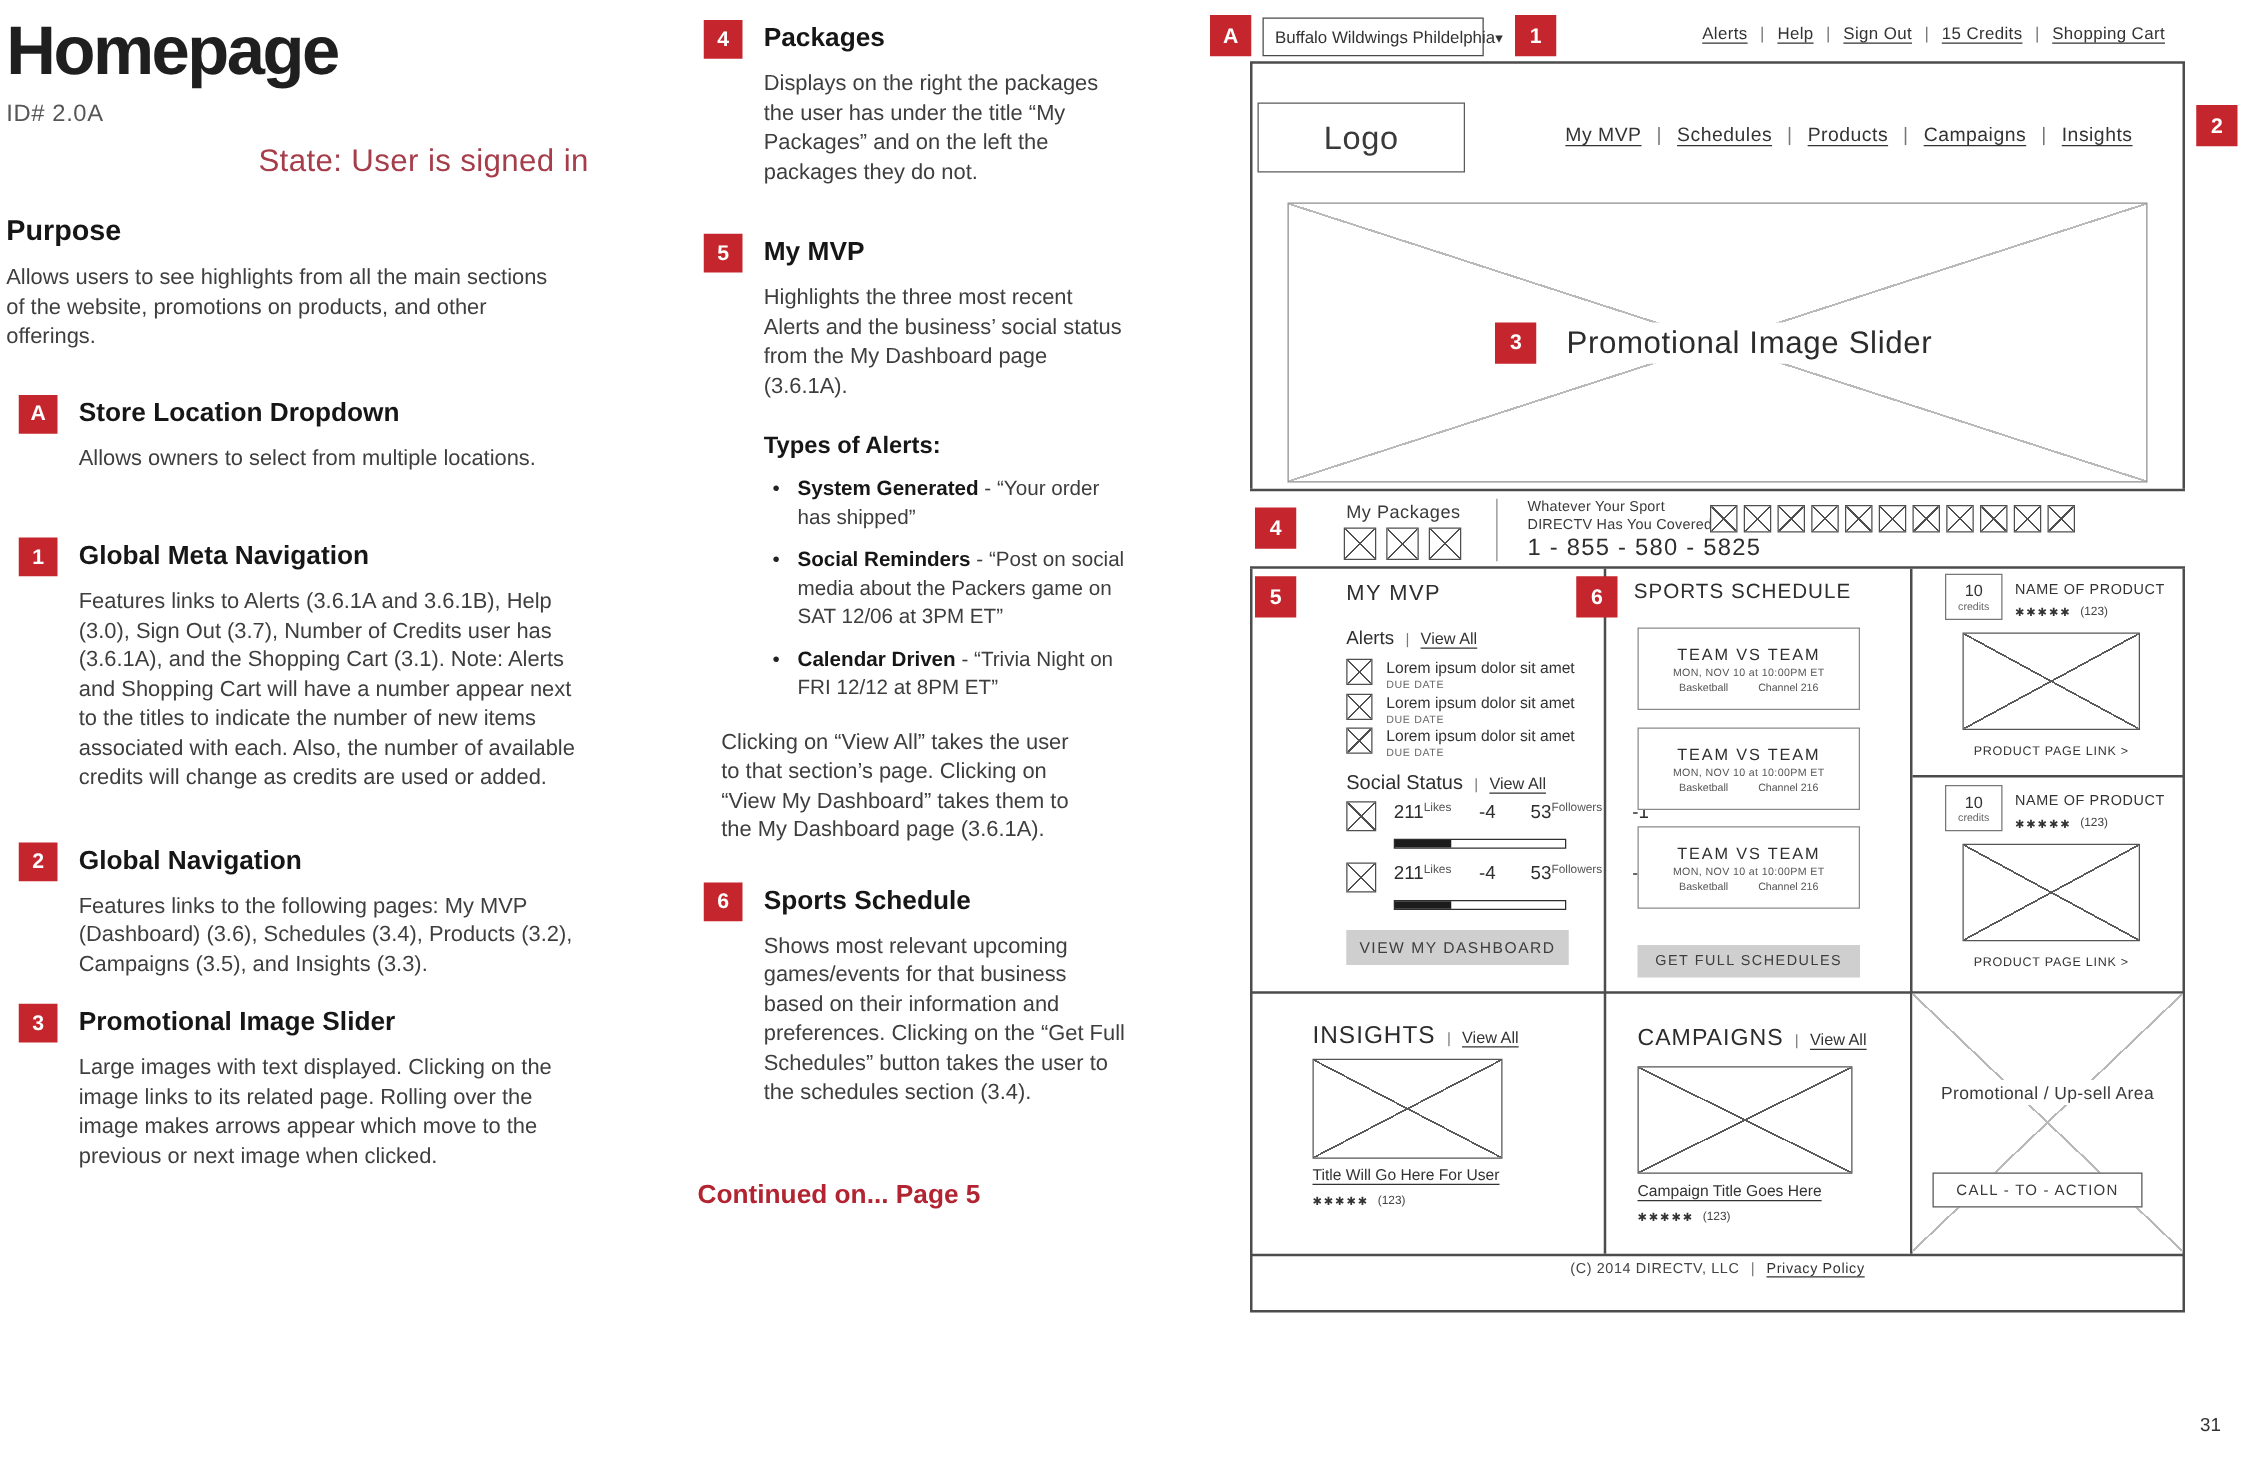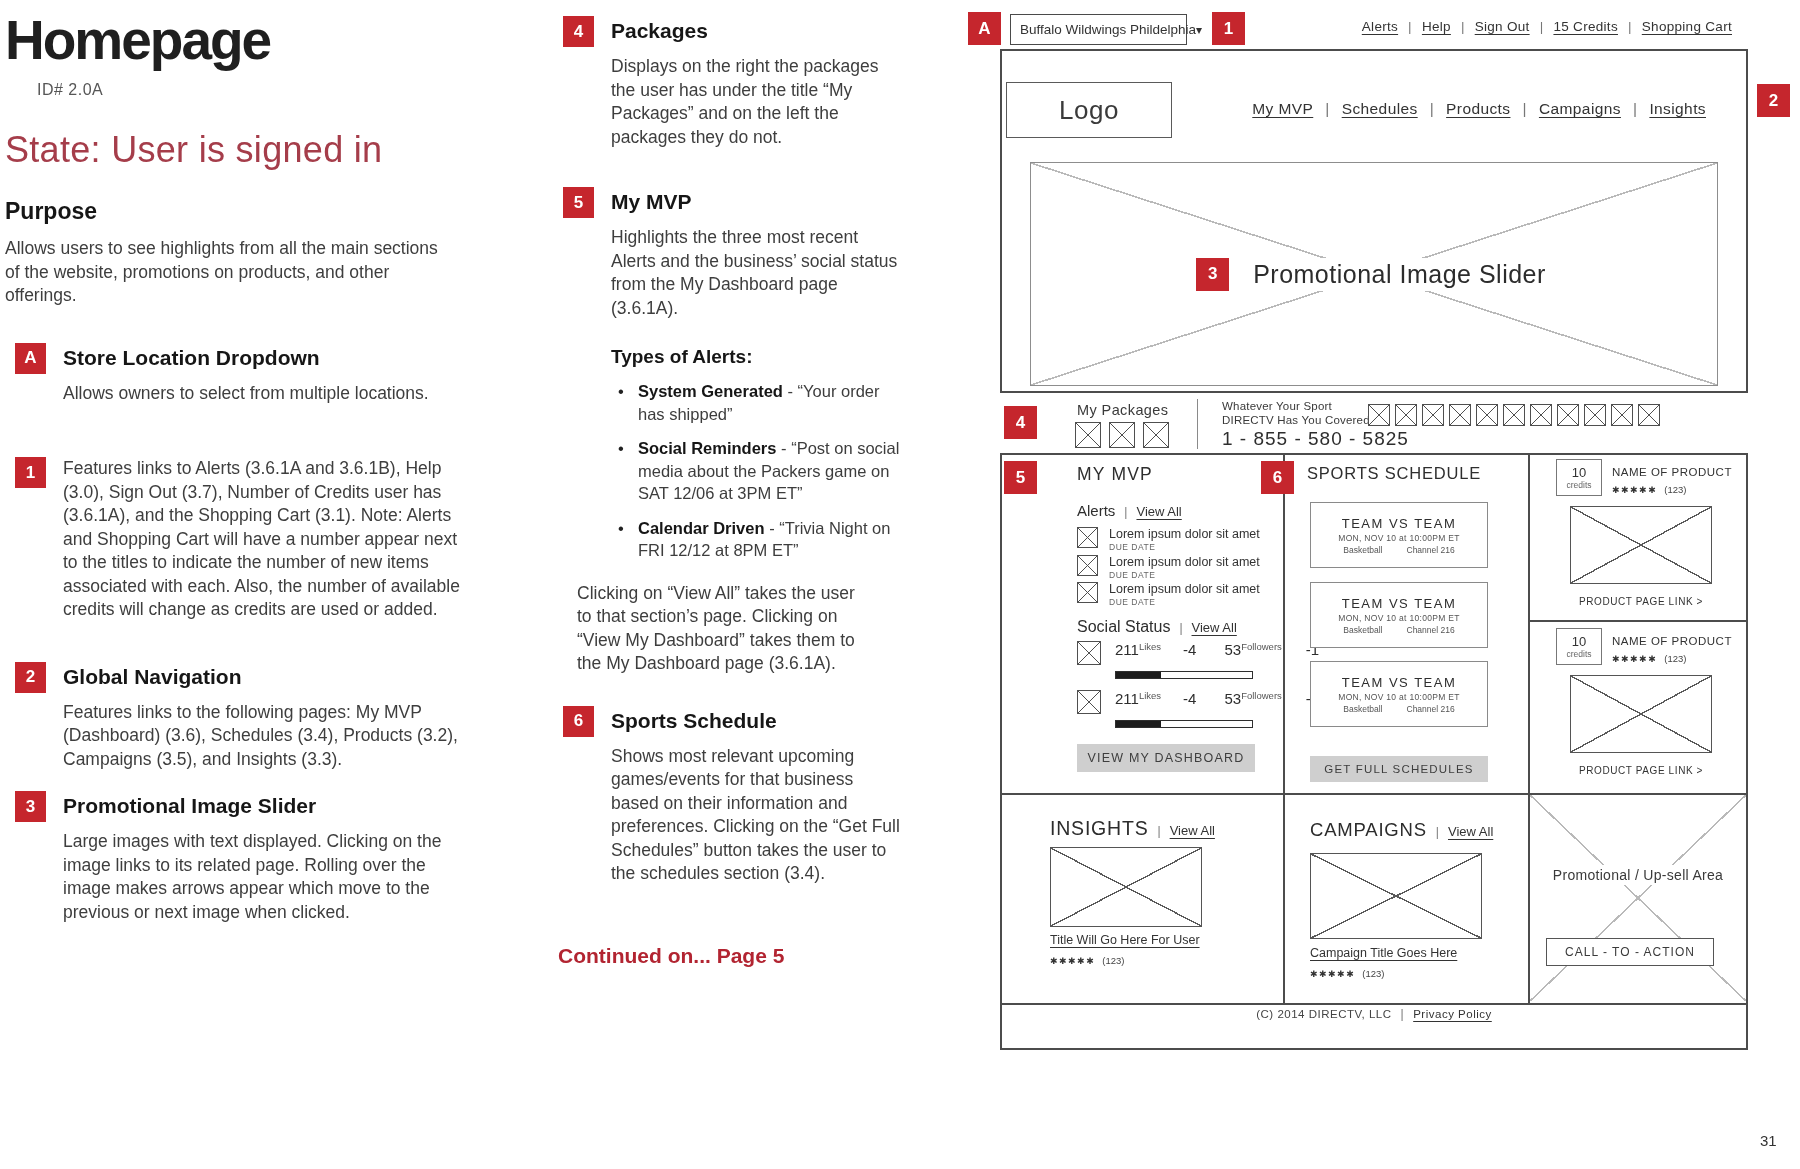--- a/index.html
+++ b/index.html
@@ -31,22 +31,22 @@
   }
   .ximg-light { position:absolute; background-color:#fff; border:1.5px solid #8d8d8d;
     background-image:
       linear-gradient(to top right, transparent calc(50% - 0.8px), #b9b9b9 calc(50% - 0.8px), #b9b9b9 calc(50% + 0.8px), transparent calc(50% + 0.8px)),
       linear-gradient(to top left,  transparent calc(50% - 0.8px), #b9b9b9 calc(50% - 0.8px), #b9b9b9 calc(50% + 0.8px), transparent calc(50% + 0.8px));
   }
 
   
   .col-left { position:absolute; left:5px; top:8px; width:466px; }
   .col-left h1 { font-size:55px; font-weight:bold; letter-spacing:-2px; color:#1f1f1f; }
-  .doc-id { margin-top:9px; font-size:16px; color:#565656; letter-spacing:0.5px;margin-left:32px; }
-  .doc-state { margin-top:30px; font-size:36px; color:#a53d4a; letter-spacing:0.3px; }
+  .doc-id { margin-top:9px; font-size:19px; color:#565656; letter-spacing:0.5px; }
+  .doc-state { margin-top:12px; font-size:25px; color:#a53d4a; letter-spacing:0.3px;text-align:right; }
   .purpose-h { margin-top:27px; font-size:23px; font-weight:bold; color:#161616; }
   .purpose-p { margin-top:12px; width:452px; }
   .sec { position:relative; padding-left:58px; }
   .sec .marker { position:absolute; left:10px; top:0; }
   .sec h3 { font-size:21px; font-weight:bold; color:#161616; padding-top:3px; }
   .sec .para { margin-top:12px; }
 
   
   .col-mid { position:absolute; left:553px; top:16px; width:352px; }
   .col-mid .para { width:294px; }
@@ -153,20 +153,21 @@
     <p class="para purpose-p">Allows users to see highlights from all the main sections of the website, promotions on products, and other offerings.</p>
 
     <div class="sec" style="margin-top:35px">
       <div class="marker m31">A</div>
       <h3>Store Location Dropdown</h3>
       <p class="para">Allows owners to select from multiple locations.</p>
     </div>
 
     <div class="sec" style="margin-top:52px">
       <div class="marker m31">1</div>
+      <h3>Global Meta Navigation</h3>
       <p class="para">Features links to Alerts (3.6.1A and 3.6.1B), Help (3.0), Sign Out (3.7), Number of Credits user has (3.6.1A), and the Shopping Cart (3.1). Note: Alerts and Shopping Cart will have a number appear next to the titles to indicate the number of new items associated with each. Also, the number of available credits will change as credits are used or added.</p>
     </div>
 
     <div class="sec" style="margin-top:40px">
       <div class="marker m31">2</div>
       <h3>Global Navigation</h3>
       <p class="para">Features links to the following pages: My MVP (Dashboard) (3.6), Schedules (3.4), Products (3.2), Campaigns (3.5), and Insights (3.3).</p>
     </div>
 
     <div class="sec" style="margin-top:20px">

